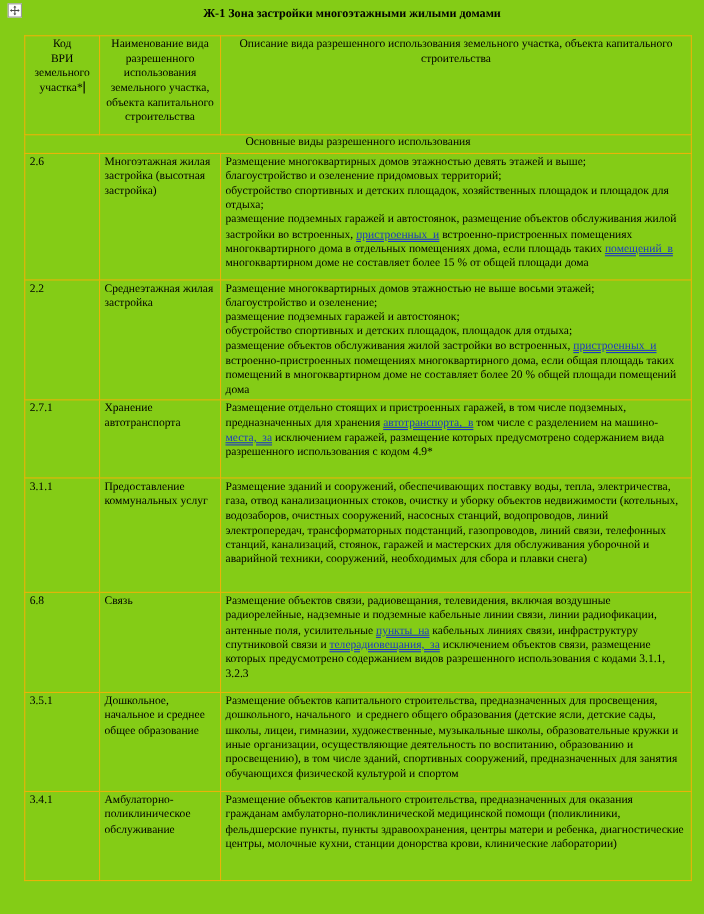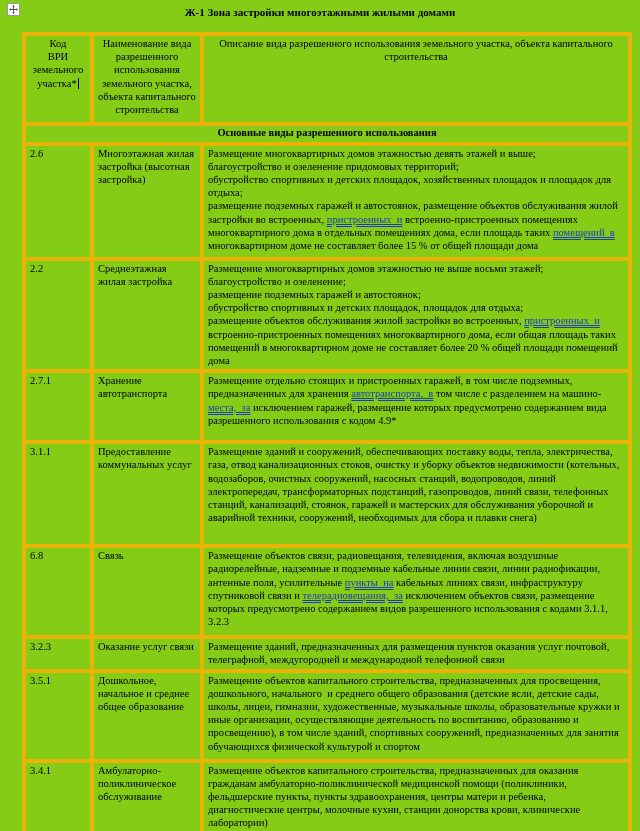--- a/index.html
+++ b/index.html
@@ -3,26 +3,26 @@
 <meta charset="utf-8">
 <style>
   html,body{margin:0;padding:0;background:#ffffff;}
   body{width:640px;height:831px;font-family:"Liberation Serif",serif;color:#000;}
   .page{position:relative;width:640px;height:831px;background:#84cc16;overflow:hidden;}
   .move-handle{position:absolute;left:7px;top:3px;width:13px;height:13px;border:1px solid #9a9a9a;
     background:#fdfdfd;display:flex;align-items:center;justify-content:center;box-sizing:border-box;}
   .doc-title{padding-top:6px;text-align:center;font-weight:bold;font-size:11px;line-height:13px;}
   table.zoning{border-collapse:collapse;table-layout:fixed;margin:13px 0 0 22px;width:606px;
     font-size:10.5px;line-height:13.2px;}
-  table.zoning td{border:4px solid #eab308;vertical-align:top;padding:1px 4px 2px 4px;box-sizing:border-box;}
+  table.zoning td{border:1px solid #eab308;vertical-align:top;padding:1px 4px 2px 4px;box-sizing:border-box;}
   col.c1{width:68px;} col.c2{width:110px;} col.c3{width:428px;}
   tr.hdr{height:90px;}
   td.th{text-align:center;}
   .pre{white-space:pre-line;}
-  td.section{height:13px;text-align:center;font-weight:bold;padding:0 2px;line-height:12.5px;}
+  td.section{height:13px;text-align:center;font-weight:normal;padding:0 2px;line-height:12.5px;}
   td.code{padding-left:11px;}
   td.desc div{white-space:pre-wrap;}
   .ins{color:#1e3ac1;text-decoration-line:underline;text-decoration-style:double;text-align:right;}
   .caret{display:inline-block;width:1px;height:11px;background:#000;vertical-align:-2px;margin-left:1px;}
 </style>
 </head>
 <body>
 
 <div class="page">
 
@@ -89,27 +89,20 @@
             <div><span>Размещение зданий и сооружений, обеспечивающих поставку воды, тепла, электричества, газа, отвод канализационных стоков, очистку и уборку объектов недвижимости (котельных, водозаборов, очистных сооружений, насосных станций, водопроводов, линий электропередач, трансформаторных подстанций, газопроводов, линий связи, телефонных станций, канализаций, стоянок, гаражей и мастерских для обслуживания уборочной и аварийной техники, сооружений, необходимых для сбора и плавки снега)</span></div>
           </td>
         </tr>
         <tr style="height: 91px;">
           <td class="code">6.8</td>
           <td class="name">Связь</td>
           <td class="desc">
             <div><span>Размещение объектов связи, радиовещания, телевидения, включая воздушные радиорелейные, надземные и подземные кабельные линии связи, линии радиофикации, антенные поля, усилительные </span><span class="ins">пункты  на</span><span> кабельных линиях связи, инфраструктуру спутниковой связи и </span><span class="ins">телерадиовещания,  за</span><span> исключением объектов связи, размещение которых предусмотрено содержанием видов разрешенного использования с кодами 3.1.1, 3.2.3</span></div>
           </td>
         </tr>
-        <tr style="height: 33px;">
-          <td class="code">3.2.3</td>
-          <td class="name">Оказание услуг связи</td>
-          <td class="desc">
-            <div><span>Размещение зданий, предназначенных для размещения пунктов оказания услуг почтовой, телеграфной, междугородней и международной телефонной связи</span></div>
-          </td>
-        </tr>
         <tr style="height: 90px; margin-top: 30px;">
           <td class="code">3.5.1</td>
           <td class="name">Дошкольное, начальное и среднее общее образование</td>
           <td class="desc">
             <div><span>Размещение объектов капитального строительства, предназначенных для просвещения, дошкольного, начального  и среднего общего образования (детские ясли, детские сады, школы, лицеи, гимназии, художественные, музыкальные школы, образовательные кружки и иные организации, осуществляющие деятельность по воспитанию, образованию и просвещению), в том числе зданий, спортивных сооружений, предназначенных для занятия обучающихся физической культурой и спортом</span></div>
           </td>
         </tr>
         <tr style="height: 81px;">
           <td class="code">3.4.1</td>
           <td class="name">Амбулаторно-поликлиническое обслуживание</td>

